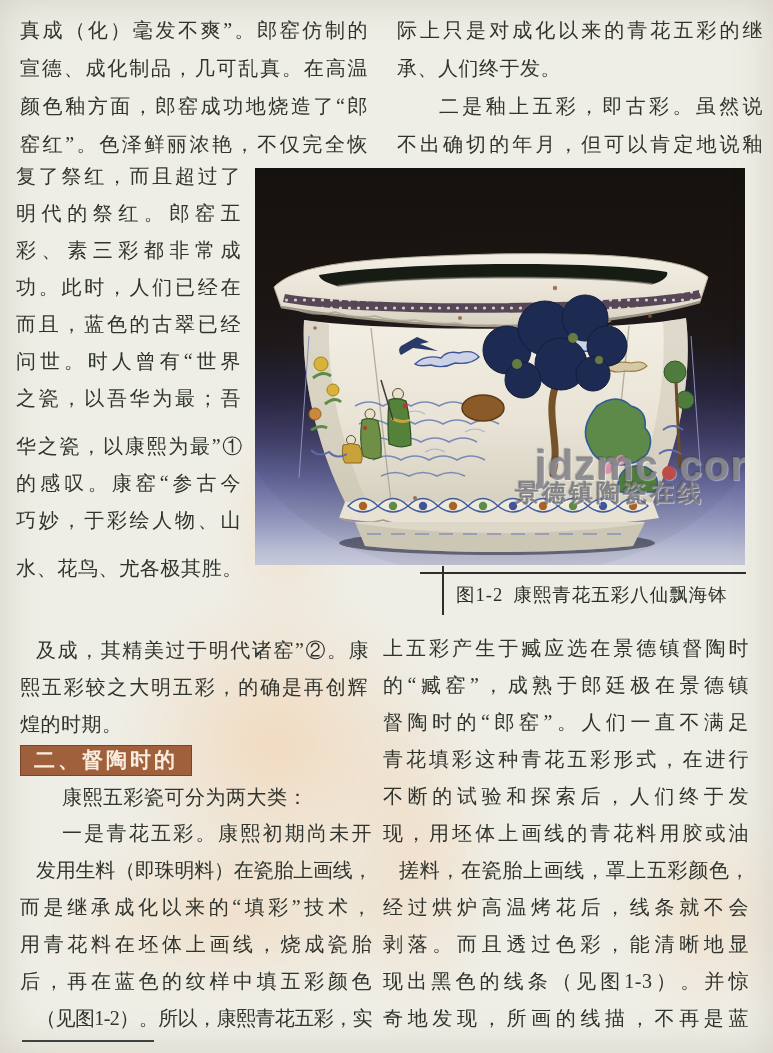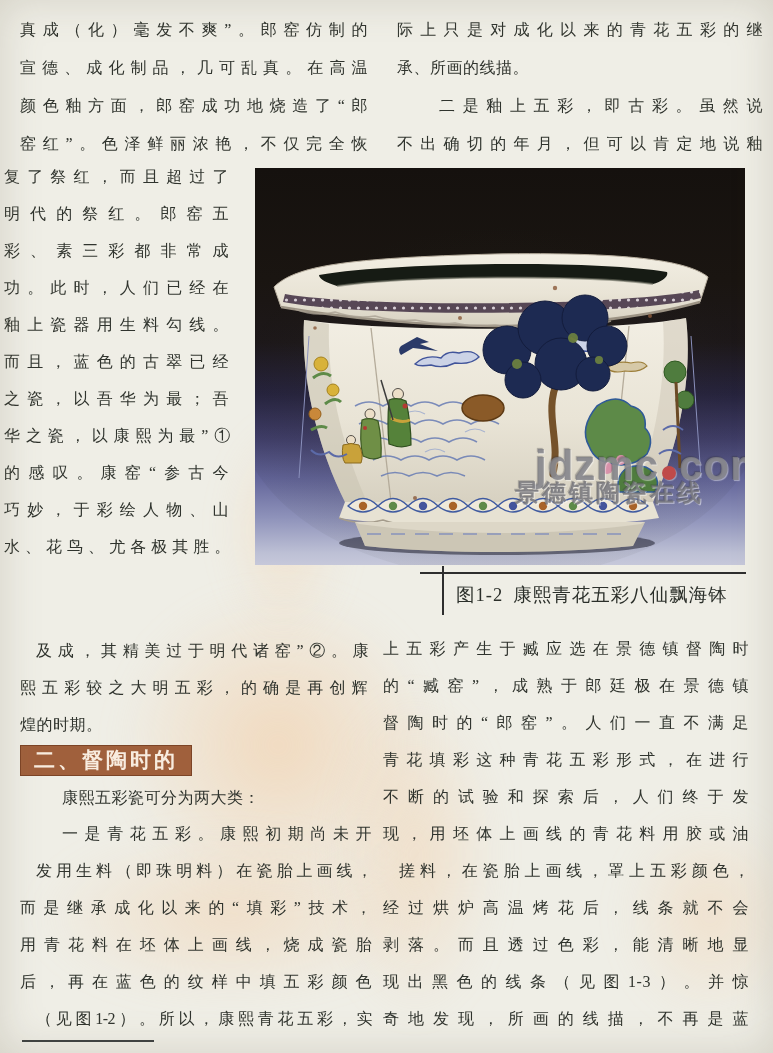--- a/index.html
+++ b/index.html
@@ -12,29 +12,29 @@
   .page::after{content:"";position:absolute;inset:0;pointer-events:none;
     box-shadow:inset 0 0 42px rgba(118,108,88,.22);z-index:9;}
   
   .blob{position:absolute;border-radius:50%;filter:blur(16px);z-index:0;}
   .b1{left:118px;top:590px;width:320px;height:310px;background:radial-gradient(closest-side,rgba(243,201,158,.55),rgba(243,201,158,0));}
   .b2{left:36px;top:830px;width:390px;height:170px;background:radial-gradient(closest-side,rgba(243,201,158,.4),rgba(243,201,158,0));}
   .b3{left:330px;top:690px;width:170px;height:330px;background:radial-gradient(closest-side,rgba(243,201,158,.38),rgba(243,201,158,0));}
   .b4{left:620px;top:810px;width:180px;height:210px;background:radial-gradient(closest-side,rgba(243,201,158,.34),rgba(243,201,158,0));}
   .b5{left:225px;top:420px;width:120px;height:220px;background:radial-gradient(closest-side,rgba(243,201,158,.35),rgba(243,201,158,0));}
 
-  .block{position:absolute;z-index:3;font-size:16px;letter-spacing:.5px;}
+  .block{position:absolute;z-index:3;font-size:20px;letter-spacing:.5px;}
   .line{display:block;text-align:justify;text-align-last:justify;white-space:normal;}
   .line.short{text-align-last:left;}
   .line.indent{text-indent:42px;}
-  .line.tight{letter-spacing:-1.3px;}
+  .line.tight{letter-spacing:-1.3px;margin-top:11px;}
   .line.tight2{letter-spacing:-0.6px;margin-left:16px;}
 
   .lc-top   {left:20px; top:11px;  width:348px; line-height:38px;}
-  .lc-narrow{left:4px; top:158px; width:225px; line-height:37px;font-family:Liberation Serif, serif;}
+  .lc-narrow{left:16px; top:158px; width:225px; line-height:37px;font-family:Liberation Serif, serif;}
   .lc-mid   {left:20px; top:632px; width:348px; line-height:37px;}
   .lc-intro {left:20px; top:779px; width:348px; line-height:37px;}
   .lc-bot   {left:20px; top:815px; width:352px; line-height:37px;}
   .rc-top   {left:397px;top:11px;  width:366px; line-height:38px;}
   .rc-bot   {left:383px;top:630px; width:366px; line-height:37px;}
 
   .section-heading{
     position:absolute;left:20px;top:745px;z-index:3;
     background:#a0603c;color:#f8ecdf;border:1px solid #7c4426;
     font-size:21px;font-weight:bold;letter-spacing:3px;
@@ -89,22 +89,22 @@
     <span class="line">宣德、成化制品，几可乱真。在高温</span>
     <span class="line">颜色釉方面，郎窑成功地烧造了“郎</span>
     <span class="line">窑红”。色泽鲜丽浓艳，不仅完全恢</span>
   </div>
 
   <div class="block lc-narrow">
     <span class="line">复了祭红，而且超过了</span>
     <span class="line">明代的祭红。郎窑五</span>
     <span class="line">彩、素三彩都非常成</span>
     <span class="line">功。此时，人们已经在</span>
-    <span class="line">釉上瓷器用生料勾线。</span>
     <span class="line">而且，蓝色的古翠已经</span>
+    <span class="line">问世。时人曾有“世界</span>
     <span class="line">之瓷，以吾华为最；吾</span>
     <span class="line tight">华之瓷，以康熙为最”①</span>
     <span class="line">的感叹。康窑“参古今</span>
     <span class="line">巧妙，于彩绘人物、山</span>
     <span class="line tight">水、花鸟、尤各极其胜。</span>
   </div>
 
   <div class="block lc-mid">
     <span class="line tight2">及成，其精美过于明代诸窑”②。康</span>
     <span class="line">熙五彩较之大明五彩，的确是再创辉</span>
@@ -121,21 +121,21 @@
     <span class="line indent">一是青花五彩。康熙初期尚未开</span>
     <span class="line tight2">发用生料（即珠明料）在瓷胎上画线，</span>
     <span class="line">而是继承成化以来的“填彩”技术，</span>
     <span class="line">用青花料在坯体上画线，烧成瓷胎</span>
     <span class="line">后，再在蓝色的纹样中填五彩颜色</span>
     <span class="line tight2">（见图1-2）。所以，康熙青花五彩，实</span>
   </div>
 
   <div class="block rc-top">
     <span class="line">际上只是对成化以来的青花五彩的继</span>
-    <span class="line short">承、所画的线描。</span>
+    <span class="line short">承、人们终于发。</span>
     <span class="line indent">二是釉上五彩，即古彩。虽然说</span>
     <span class="line">不出确切的年月，但可以肯定地说釉</span>
   </div>
 
   <div class="photo">
     <svg viewBox="0 0 490 397" width="490" height="397">
       <defs>
         <radialGradient id="glow" cx="50%" cy="48%" r="62%">
           <stop offset="0%" stop-color="#6a6350" stop-opacity=".28"></stop>
           <stop offset="100%" stop-color="#000000" stop-opacity="0"></stop>

